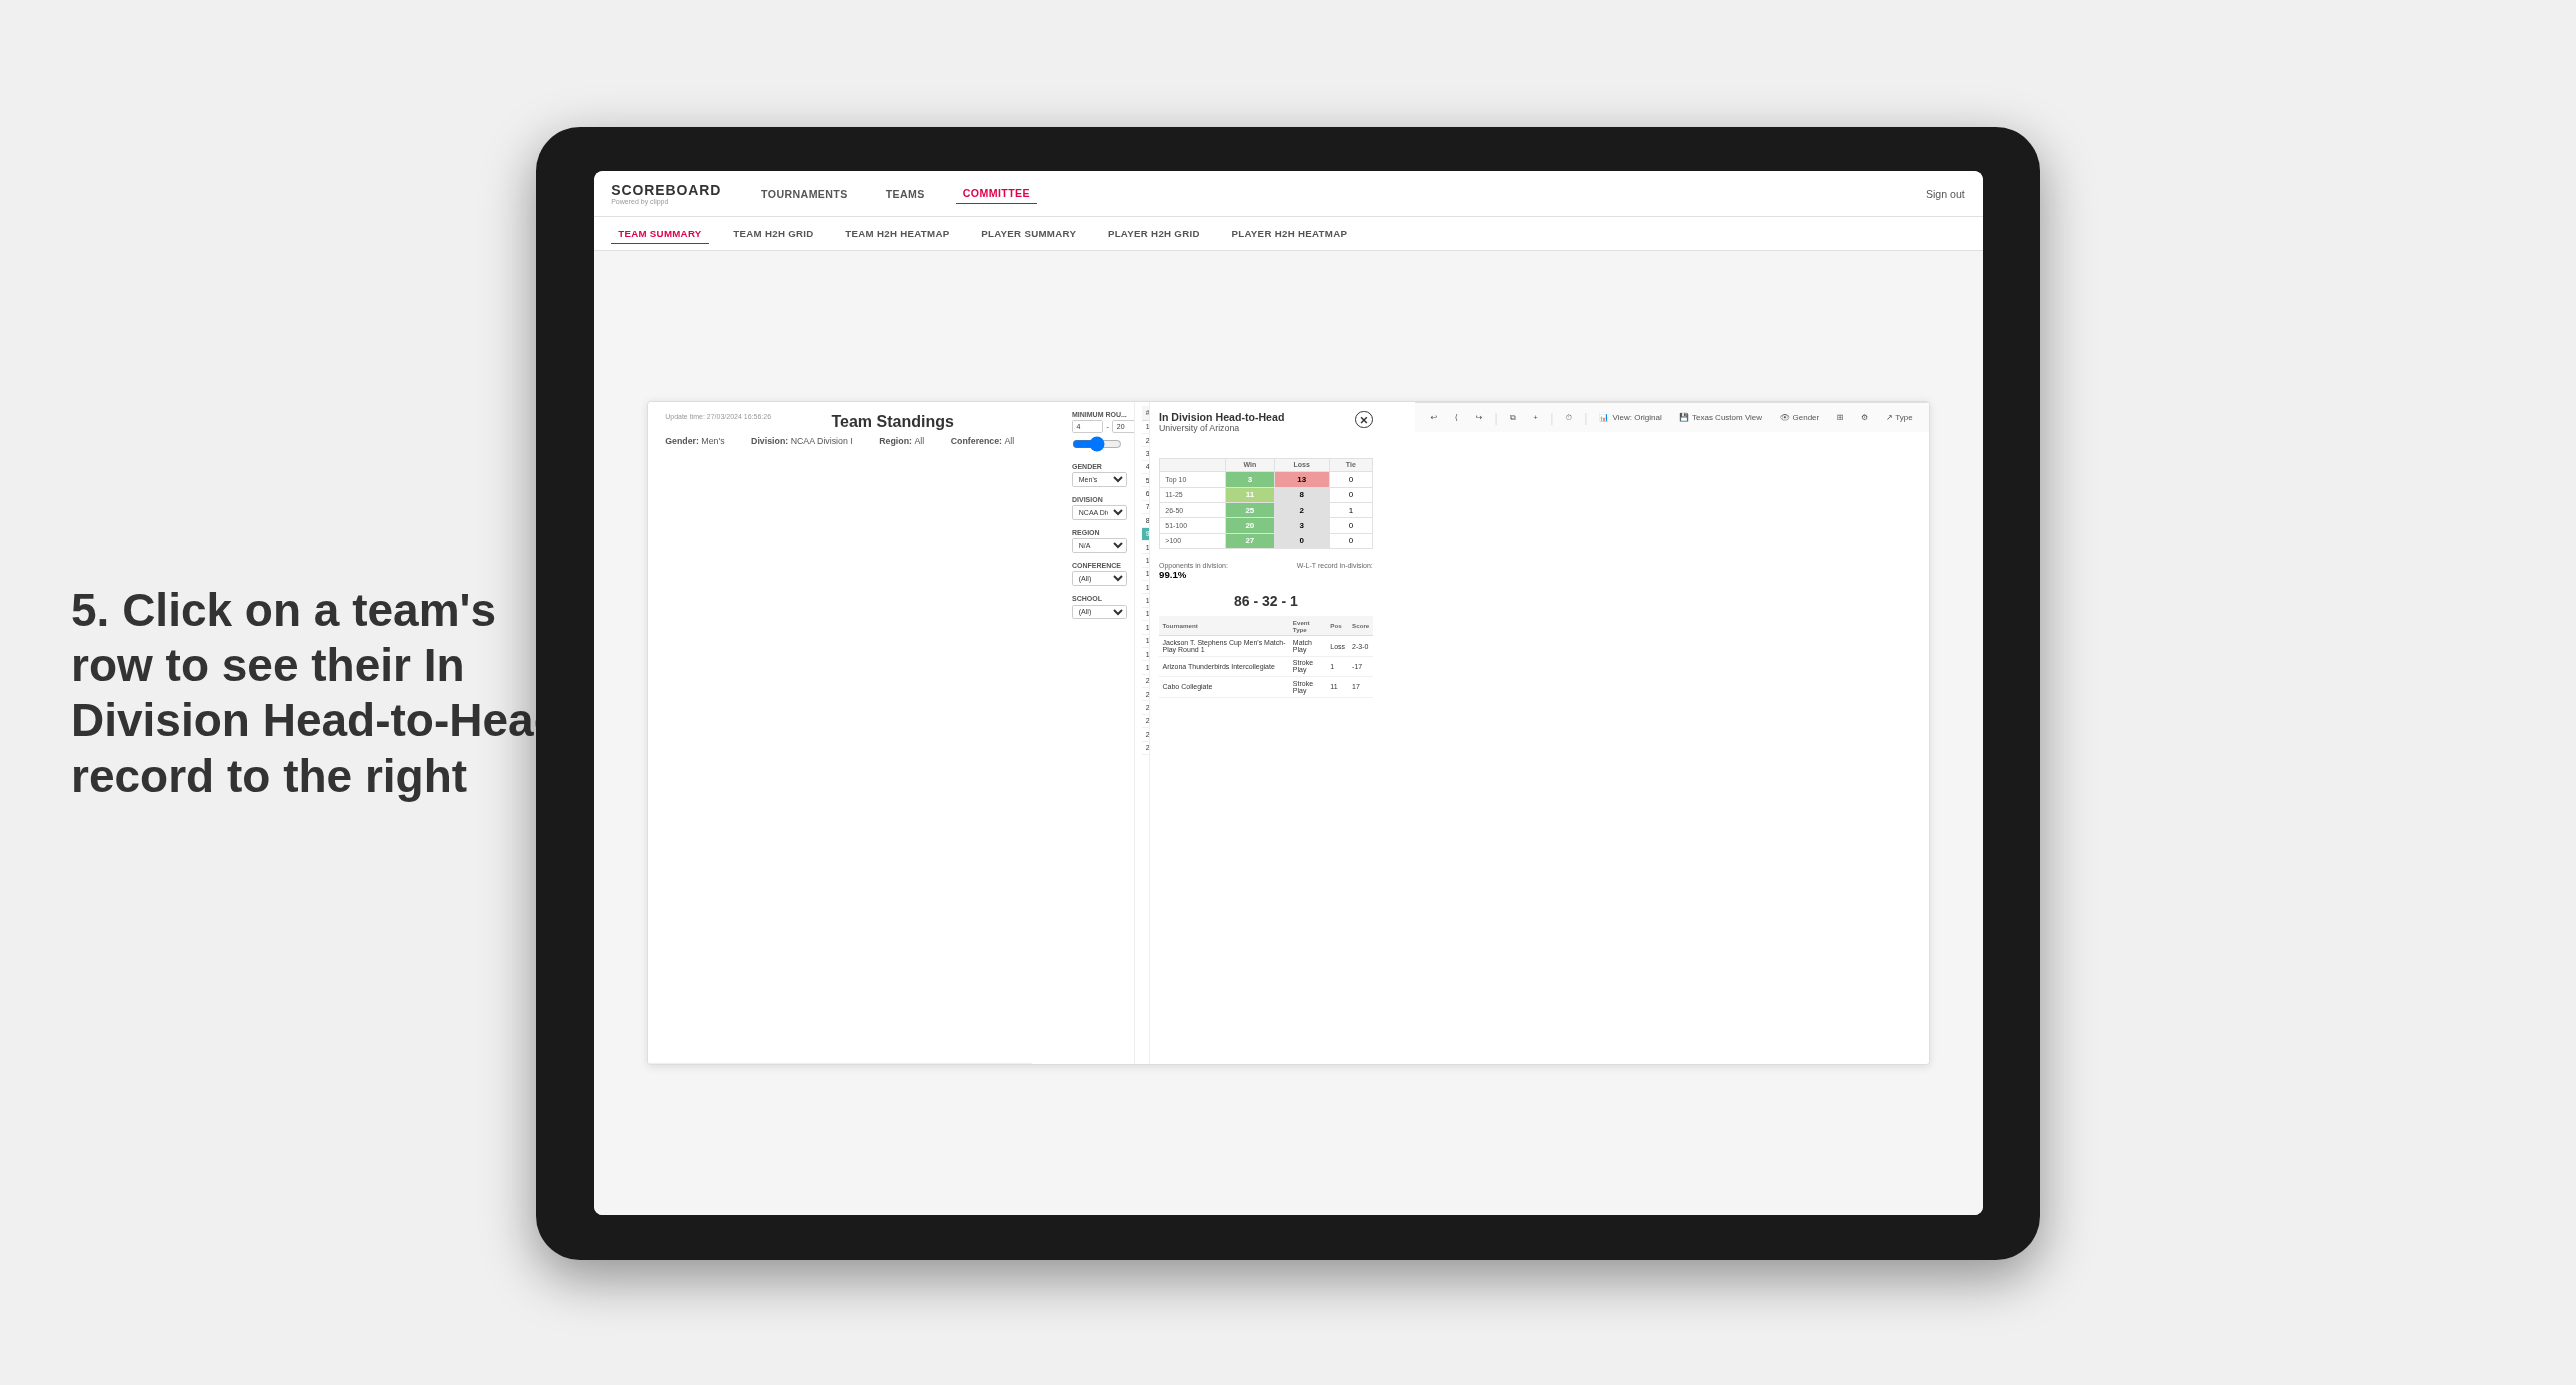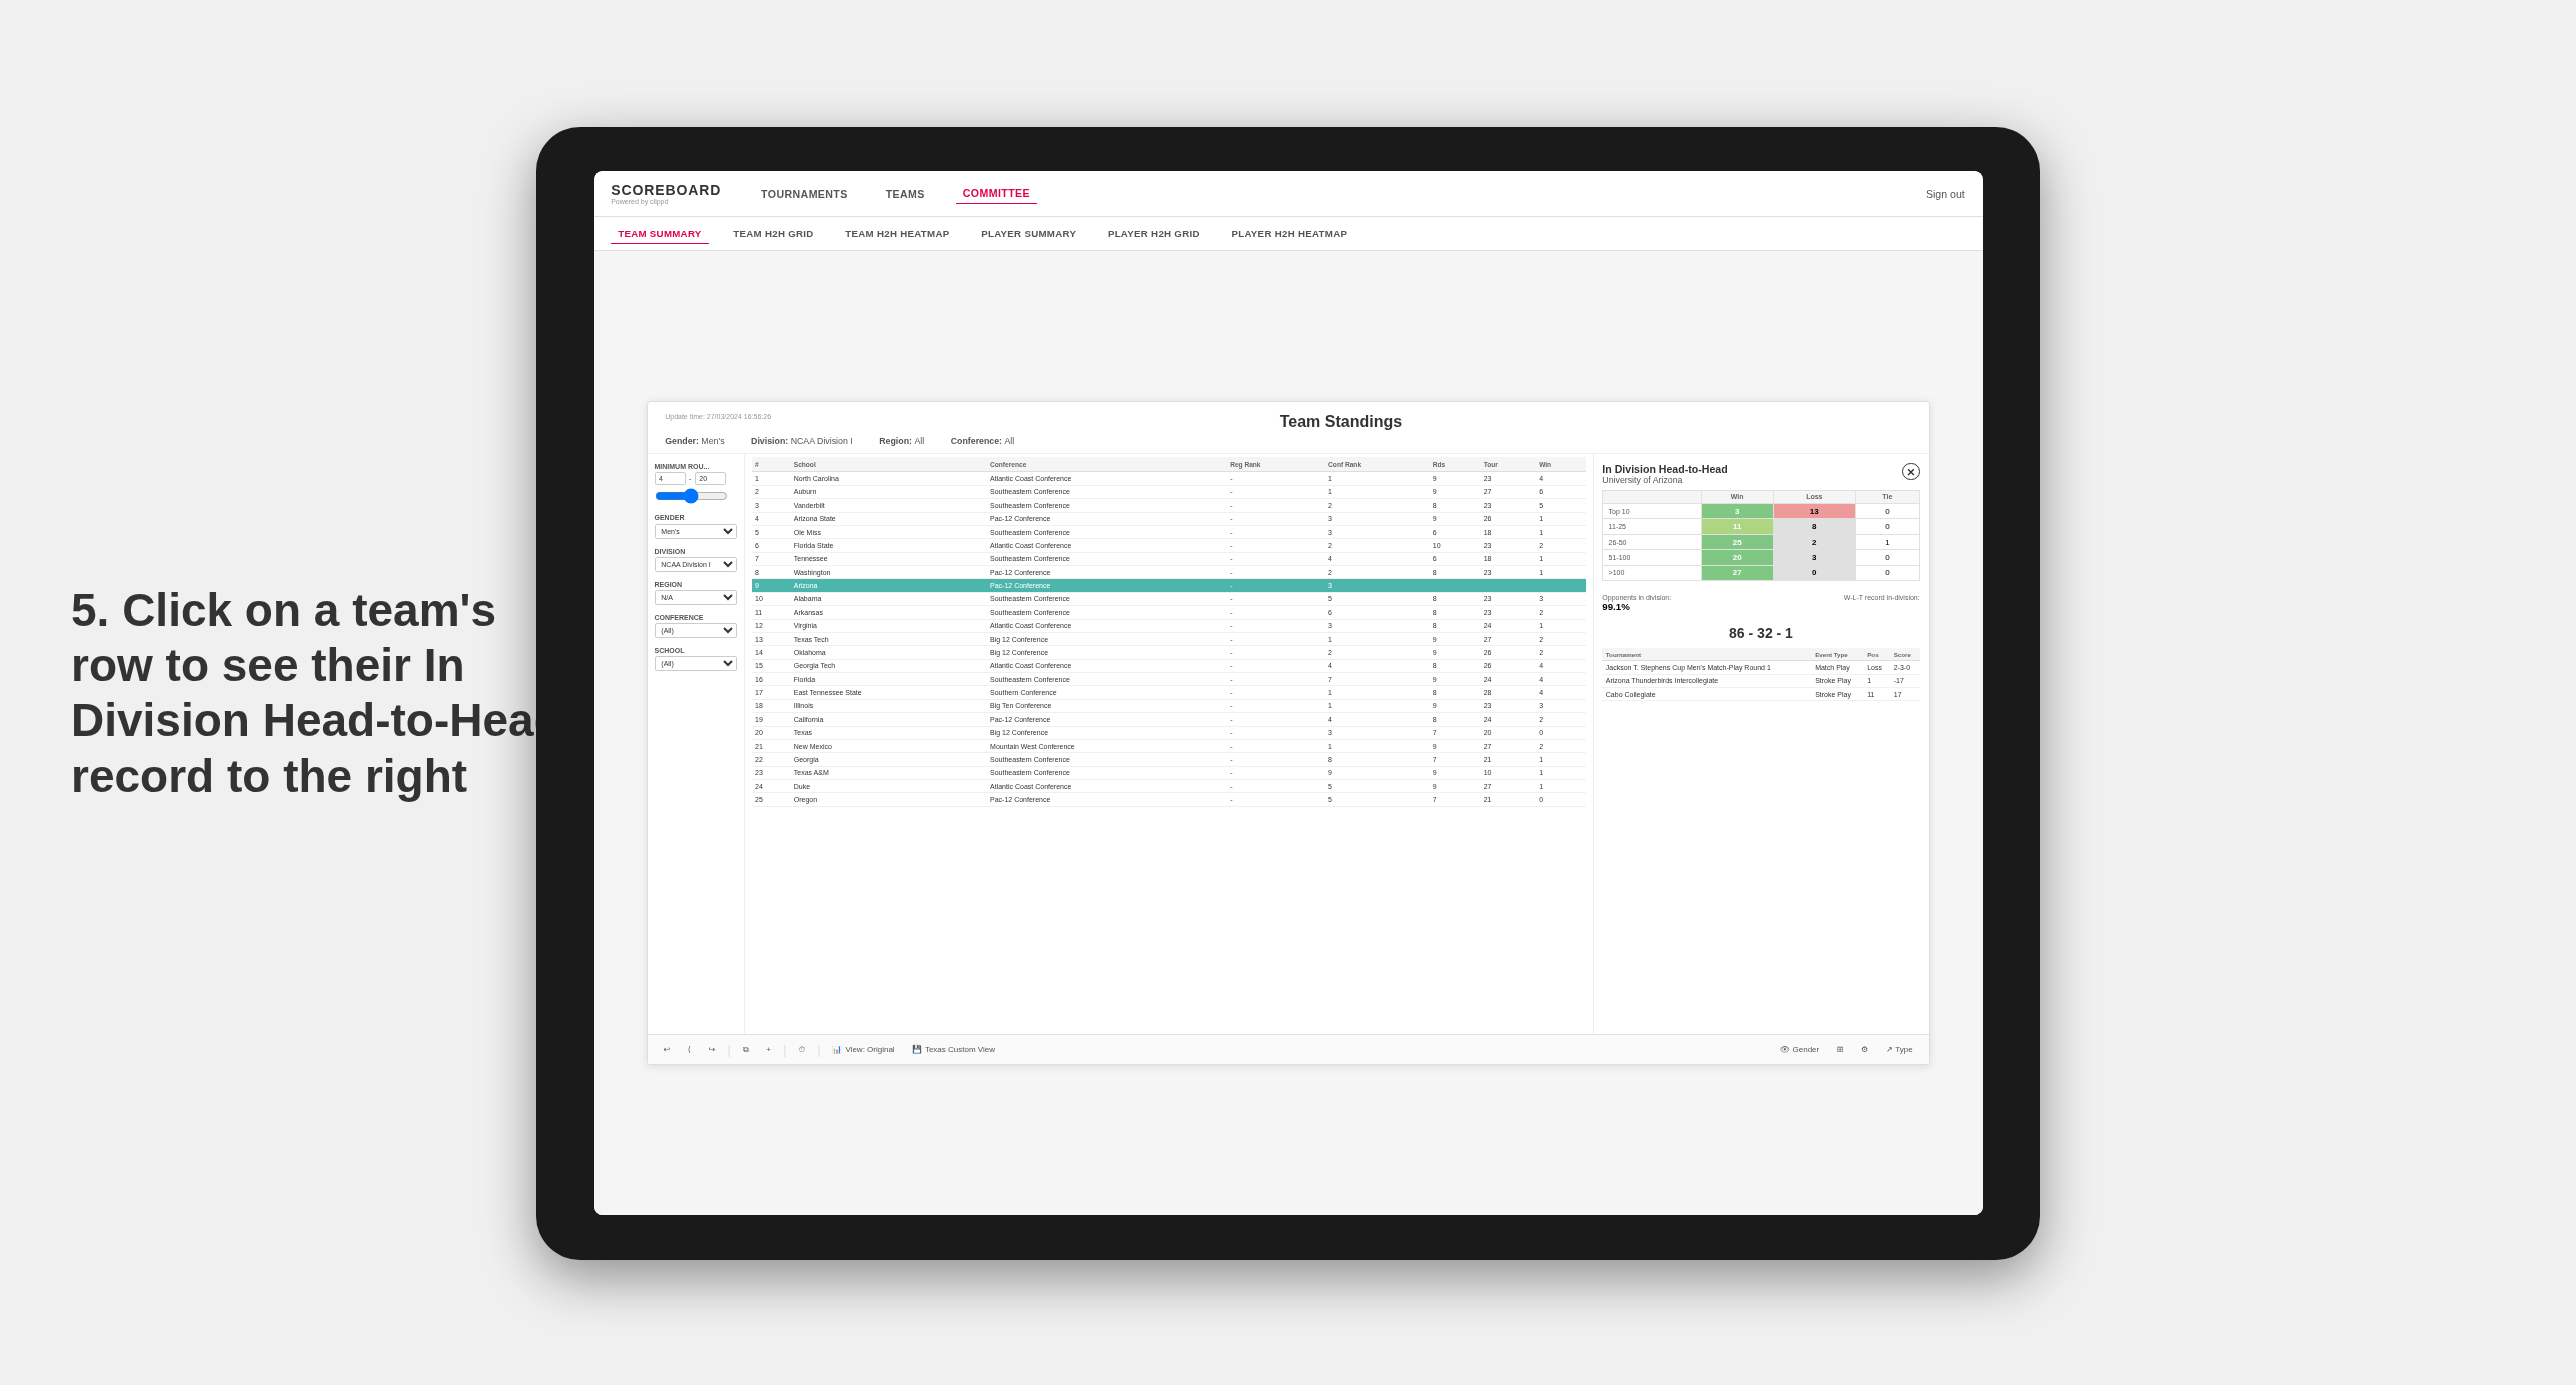--- a/index.html
+++ b/index.html
@@ -126,23 +126,24 @@
     }
 
     
     .app-window {
       background: #fff;
       border: 0.9px solid #ddd;
       border-radius: 3.5px;
       width: 1283px;
       height: 664px;
       display: flex;
-      flex-direction: column;
+      flex-direction: row;
       box-shadow: 0 1.8px 8.8px rgba(0,0,0,0.1);
       overflow: hidden;
+      gap: 33px;
     }
 
     
     .standings-header {
       padding: 10.6px 17.7px 7px 17.7px;
       border-bottom: 0.9px solid #eee;
     }
 
     .update-time {
       font-size: 7px;
@@ -278,21 +279,21 @@
       border-left: 0.9px solid #eee;
       padding: 8.8px;
       font-size: 8px;
       overflow-y: auto;
     }
 
     .h2h-header {
       display: flex;
       justify-content: space-between;
       align-items: flex-start;
-      margin-bottom: 5px;
+      margin-bottom: 25px;
     }
 
     .h2h-title {
       font-size: 10.6px;
       font-weight: bold;
       color: #333;
     }
 
     .h2h-school {
       font-size: 8.8px;

